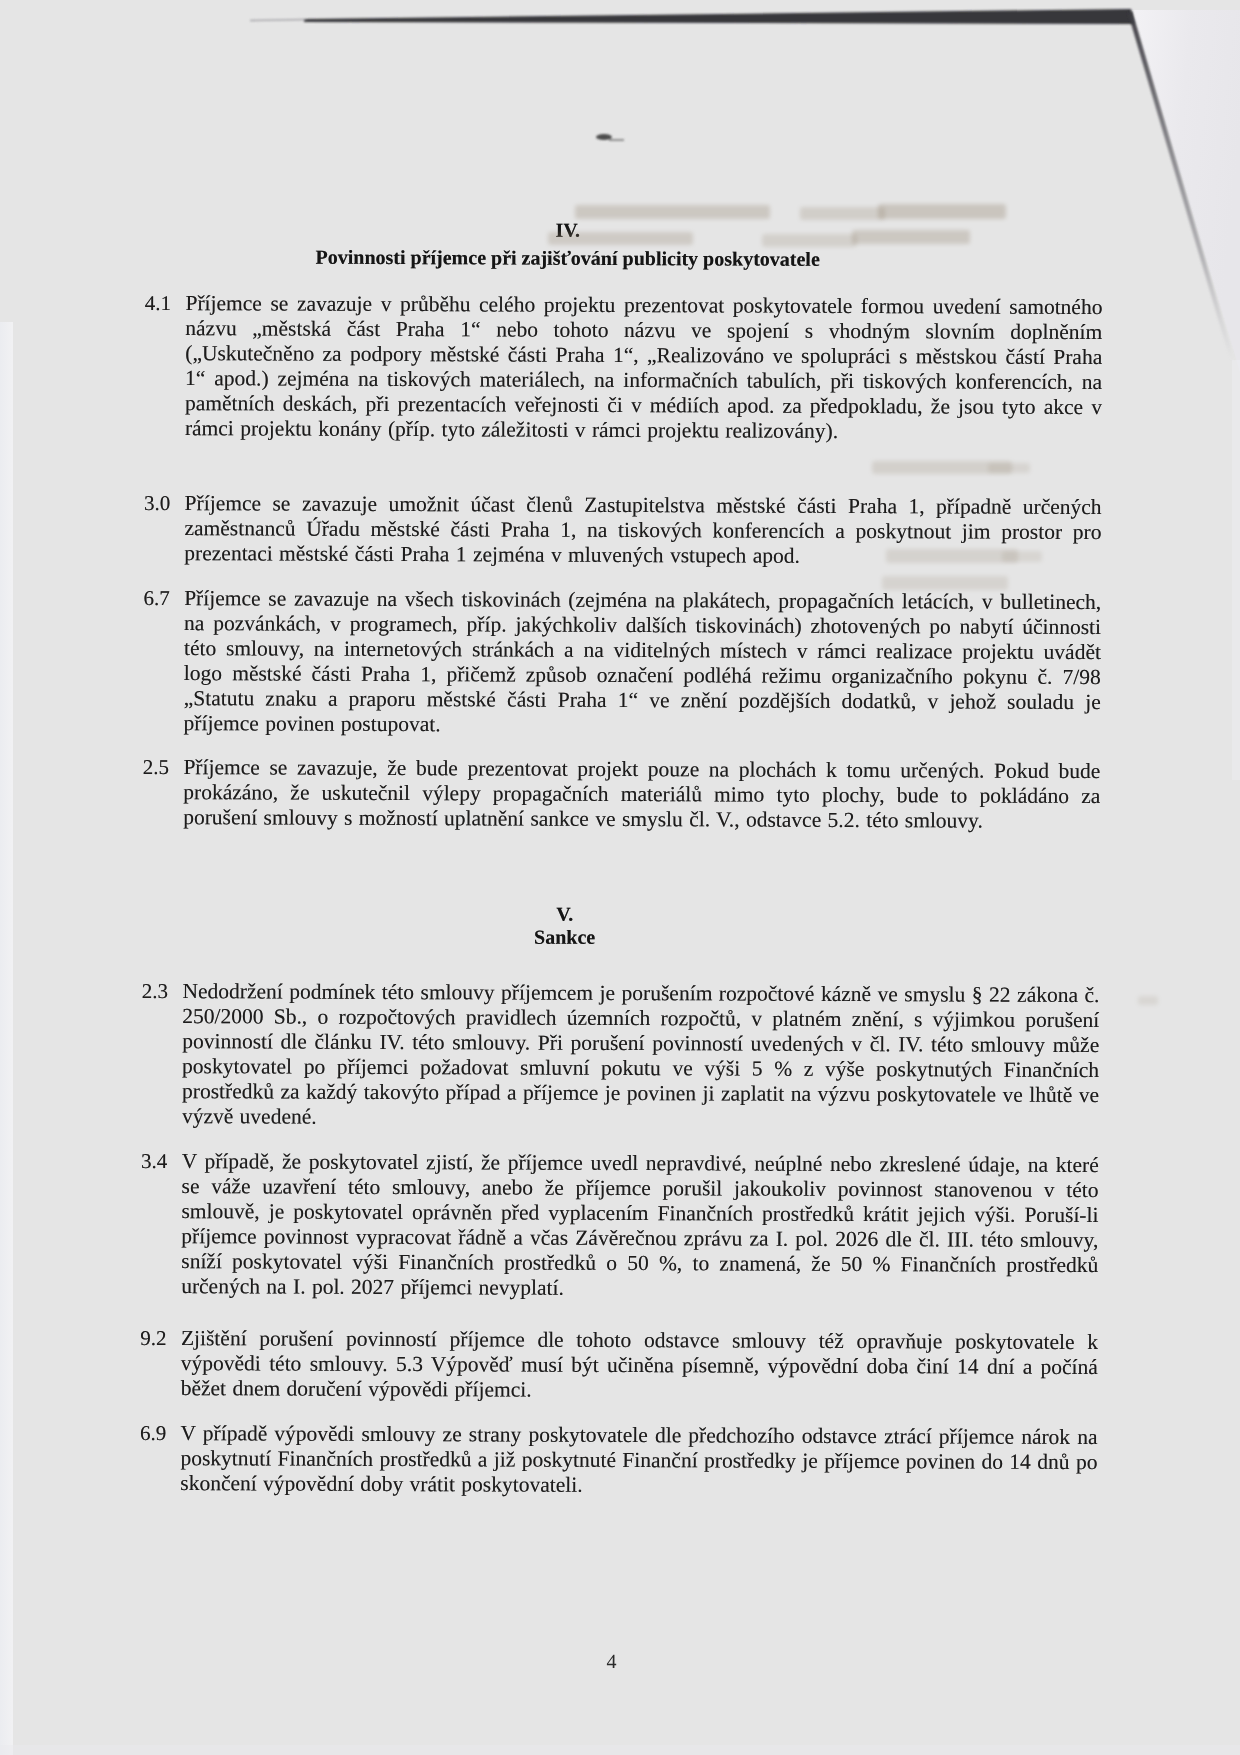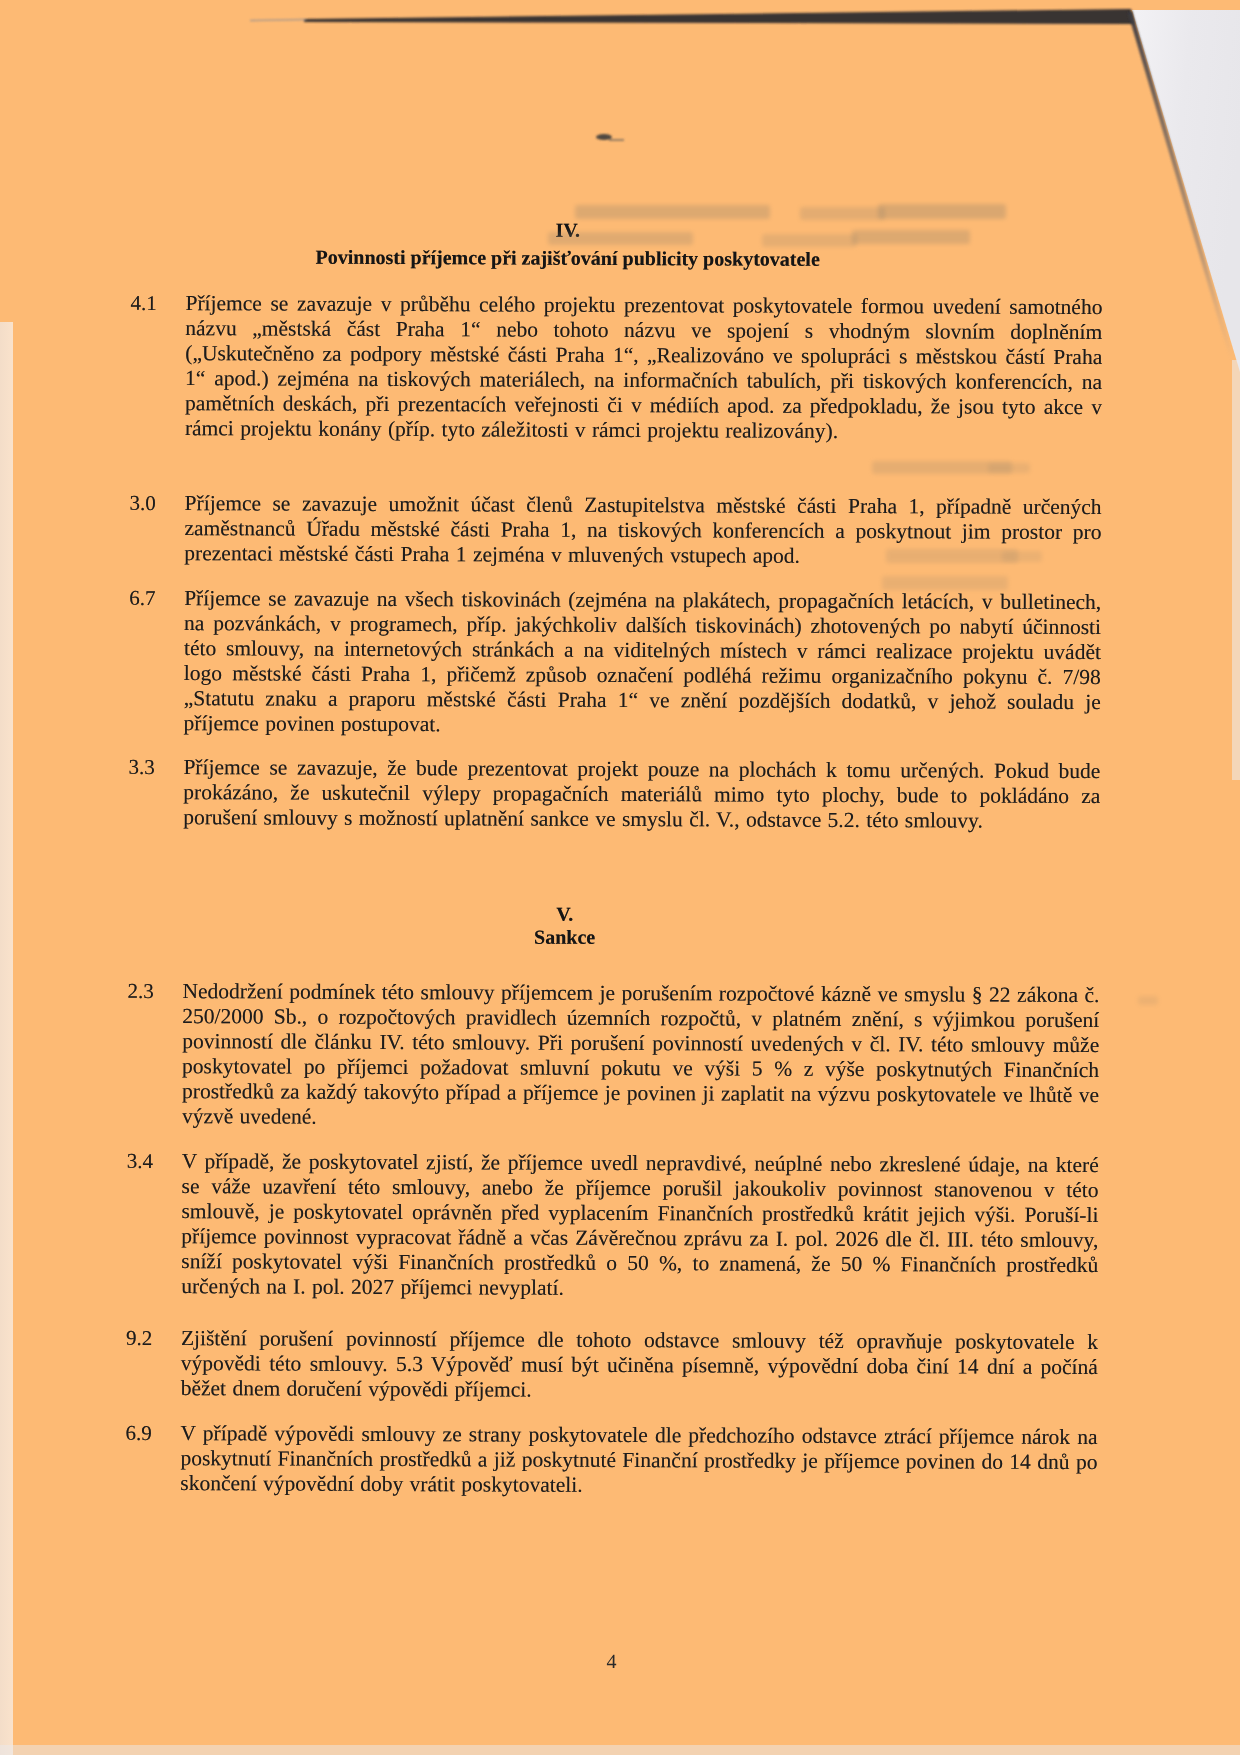--- a/index.html
+++ b/index.html
@@ -1,18 +1,18 @@
 <!DOCTYPE html>
 <html lang="cs"><head>
 <meta charset="utf-8">
 <style>
   html,body { margin:0; padding:0; background:#ffffff; }
   .page {
     position:relative; width:1240px; height:1755px;
-    background:#fdba74; overflow:hidden;
+    background:#e5e5e5; overflow:hidden;
     font-family:"Liberation Serif","DejaVu Serif",serif;
     color:#1f1e1e;
   }
   .content {
     position:absolute; left:0; top:0; width:1240px; height:1755px;
     transform:rotate(0.25deg); transform-origin:620px 870px;
   }
   .section-heading {
     position:absolute; left:130px; width:870px; text-align:center;
     font-weight:700; font-size:20px; color:#151515;
@@ -21,20 +21,21 @@
   .section-heading .sec-num { line-height:28px; }
   .section-heading .sec-title { line-height:28px; }
   .section-heading.tight .sec-num,
   .section-heading.tight .sec-title { line-height:23px; }
   .clause {
     position:absolute; left:128px; width:985px; display:flex; align-items:flex-start;
   }
   .cnum {
     flex:none; width:55px; font-size:21px; line-height:25px; color:#1d1c1c;
     text-shadow:0 0 0.5px rgba(20,20,20,.5);
+    text-align:center;
   }
   .ctext {
     margin:0; width:917px; text-align:justify;
     font-size:21.5px; line-height:25px; word-spacing:1px; color:#1d1c1c;
     text-shadow:0 0 0.5px rgba(20,20,20,.5);
   }
   .page-number {
     position:absolute; left:0; top:1650px; width:1230px; text-align:center;
     font-size:20px; color:#2a2a2a;
   }
@@ -74,21 +75,21 @@
       <span class="cnum">3.0</span>
       <p class="ctext">Příjemce se zavazuje umožnit účast členů Zastupitelstva městské části Praha 1, případně určených zaměstnanců Úřadu městské části Praha 1, na tiskových konferencích a poskytnout jim prostor pro prezentaci městské části Praha 1 zejména v mluvených vstupech apod.</p>
     </div>
 
     <div class="clause" style="top:588px">
       <span class="cnum">6.7</span>
       <p class="ctext">Příjemce se zavazuje na všech tiskovinách (zejména na plakátech, propagačních letácích, v bulletinech, na pozvánkách, v programech, příp. jakýchkoliv dalších tiskovinách) zhotovených po nabytí účinnosti této smlouvy, na internetových stránkách a na viditelných místech v rámci realizace projektu uvádět logo městské části Praha 1, přičemž způsob označení podléhá režimu organizačního pokynu č. 7/98 „Statutu znaku a praporu městské části Praha 1“ ve znění pozdějších dodatků, v jehož souladu je příjemce povinen postupovat.</p>
     </div>
 
     <div class="clause" style="top:757px">
-      <span class="cnum">3.3</span>
+      <span class="cnum">2.5</span>
       <p class="ctext">Příjemce se zavazuje, že bude prezentovat projekt pouze na plochách k tomu určených. Pokud bude prokázáno, že uskutečnil výlepy propagačních materiálů mimo tyto plochy, bude to pokládáno za porušení smlouvy s možností uplatnění sankce ve smyslu čl. V., odstavce 5.2. této smlouvy.</p>
     </div>
 
     <div class="section-heading tight" style="top:903px">
       <div class="sec-num">V.</div>
       <div class="sec-title">Sankce</div>
     </div>
 
     <div class="clause" style="top:981px">
       <span class="cnum">2.3</span>

